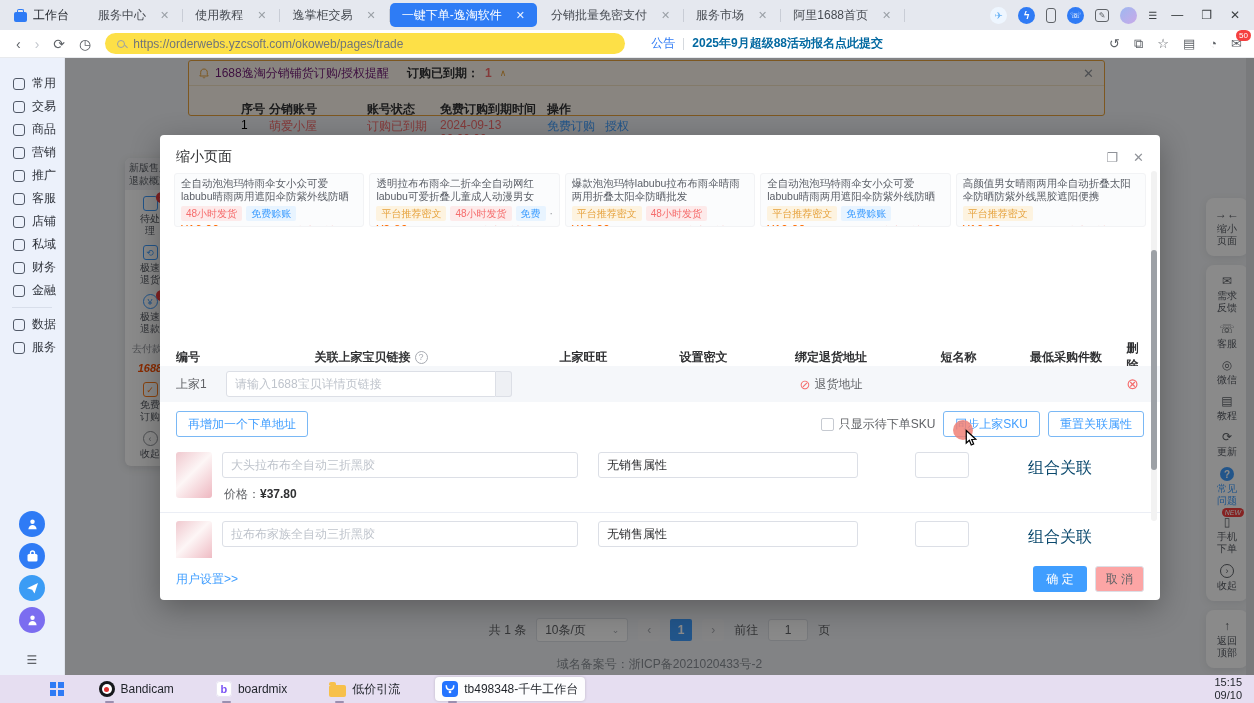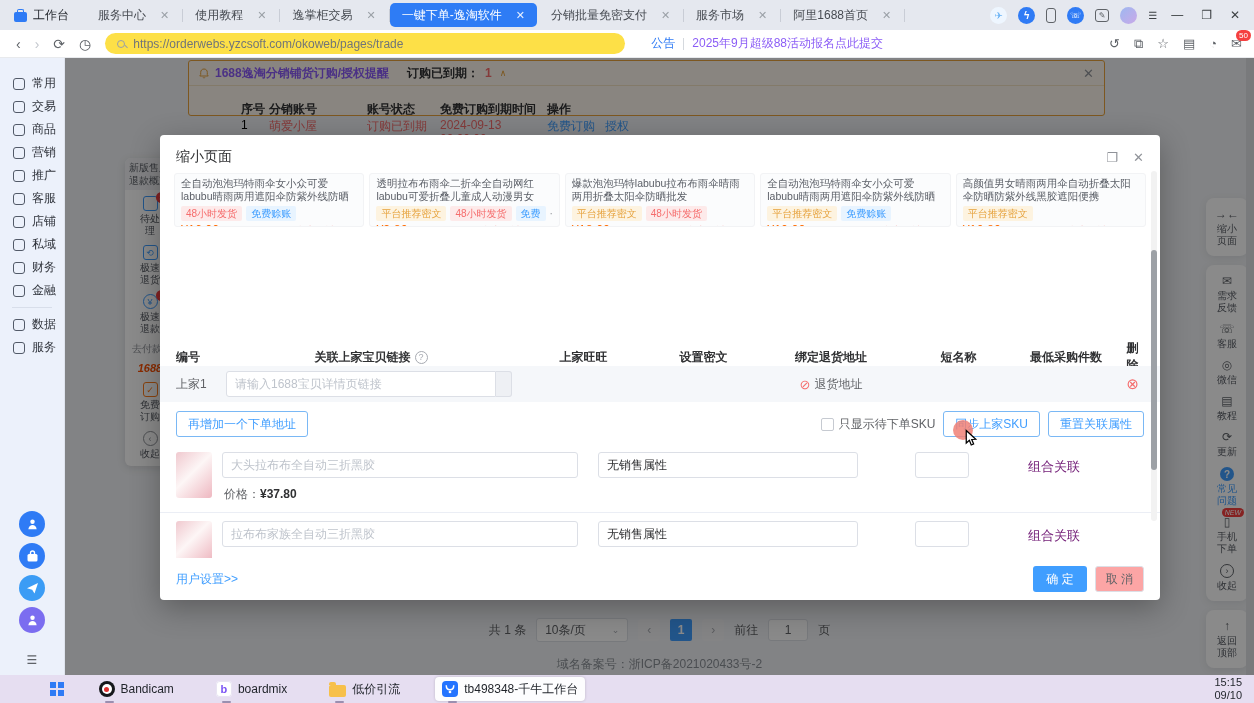--- a/index.html
+++ b/index.html
@@ -30,21 +30,21 @@
   
   .nbar{display:flex;align-items:center;height:28px;background:#fff;border-bottom:1px solid #e8eaed;padding-left:16px;gap:14px}
   .nico{color:#5f6368;font-size:14px;line-height:1}
   .nico.dis{color:#c3c7cd}
   .urlpill{display:flex;align-items:center;gap:8px;width:520px;height:21px;background:#fde047;border-radius:11px;padding:0 12px;font-size:12px;color:#717579;overflow:hidden;white-space:nowrap}
   .mag{position:relative;width:8px;height:8px;border:1.4px solid #9aa0a6;border-radius:50%;flex:none}
   .mag::after{content:'';position:absolute;width:4px;height:1.4px;background:#9aa0a6;transform:rotate(45deg);right:-4px;bottom:-1px}
   .announce{display:flex;align-items:center;gap:8px;font-size:12px;margin-left:12px}
   .antag{color:#2f7bf5}
   .andiv{width:1px;height:12px;background:#d5d9de}
-  .antext{color:#8b5cf6;font-weight:400}
+  .antext{color:#0369a1;font-weight:700}
   .nright{margin-left:auto;display:flex;gap:14px;margin-right:12px;color:#5f6368;font-size:13px;align-items:center}
   .mail{position:relative}
   .mbadge{position:absolute;top:-6px;right:-9px;background:#f53f3f;color:#fff;font-size:8px;line-height:11px;padding:0 3px;border-radius:6px}
 
   
   .bodyrow{display:flex;height:617px}
   .sbar{width:65px;background:#ecf1fb;border-right:1px solid #dfe4ee;position:relative;flex:none}
   .smenu{padding-top:14px}
   .sitem{display:flex;align-items:center;gap:7px;height:23px;padding-left:13px}
   .micon{width:12px;height:12px;border:1.4px solid #525a68;border-radius:3px;flex:none}
@@ -53,21 +53,21 @@
   .scircles{position:absolute;left:0;right:0;bottom:42px;display:flex;flex-direction:column;align-items:center;gap:6px}
   .scirc{width:26px;height:26px;border-radius:50%;display:flex;align-items:center;justify-content:center}
   .sc1,.sc2{background:#2f7bf5}.sc3{background:#3b9cf5}.sc4{background:#7b6df0}
   .sham{position:absolute;bottom:8px;left:0;right:0;text-align:center;color:#5f6368;font-size:12px}
 
   .content{position:relative;flex:1;height:617px;background:#f0f2f5;overflow:hidden}
 
   
   .notice{position:absolute;left:123px;top:2px;width:917px;height:56px;background:#fdf6ec;border:1px solid #e7a23c;border-radius:3px;font-size:12px}
   .ntop{display:flex;align-items:center;gap:6px;height:21px;padding:3px 10px 0}
-  .ntitle{color:#8b5cf6;font-weight:700}
+  .ntitle{color:#701a75;font-weight:400}
   .nexp{color:#303133;font-weight:600;margin-left:12px}
   .ncount{color:#f56c6c;font-weight:600}
   .ncaret{color:#e6a23c;margin-left:2px;font-size:9px}
   .nclose{margin-left:auto;color:#909399;font-size:13px}
   .ntable{margin-top:3px;border-top:1px solid #f3e1c3;padding:15px 10px 0}
   .nhrow,.ndrow{display:grid;grid-template-columns:28px 98px 73px 107px 1fr;padding-left:42px}
   .nhrow{color:#303133;font-weight:600;height:15px}
   .ndrow{margin-top:2px}
   .nred{color:#f56c6c}
   .nlinks{display:flex;gap:10px;color:#409eff}
@@ -151,21 +151,21 @@
   .thumb{position:absolute;left:16px;top:6px;width:36px;height:46px;border-radius:3px;background:linear-gradient(135deg,#f0c9cf 0%,#fdf6f6 45%,#eeb7c0 100%)}
   .prow2 .thumb{height:40px;top:8px}
   .pname{position:absolute;left:62px;top:6px;width:356px}
   .prow2 .pname{top:8px}
   .pprice{position:absolute;left:64px;top:40px;font-size:12px;color:#606266}
   .pprice b{color:#303133;font-weight:600}
   .pattr{position:absolute;left:438px;top:6px;width:260px}
   .prow2 .pattr{top:8px}
   .pmini{position:absolute;left:755px;top:6px;width:54px}
   .prow2 .pmini{top:8px}
-  .pcombo{position:absolute;left:868px;top:12px;font-size:13px;color:#701a75}
+  .pcombo{position:absolute;left:868px;top:12px;font-size:16px;color:#0c4a6e}
   .prow2 .pcombo{top:14px}
   .mfoot{display:flex;align-items:center;padding:0 16px;height:42px}
   .usrset{font-size:12px;color:#409eff}
   .okbtn{margin-left:auto;height:26px;padding:0 13px;background:#409eff;color:#fff;border-radius:3px;font-size:12px;display:flex;align-items:center}
   .cancbtn{margin-left:8px;height:26px;padding:0 10px;border:1px solid #dcdfe6;color:#606266;border-radius:3px;font-size:12px;display:flex;align-items:center;background:#fca5a5}
   .mtrack{position:absolute;right:3px;top:36px;height:350px;width:6px;background:#f2f2f2;border-radius:3px}
   .mthumb{position:absolute;right:3px;top:115px;height:220px;width:6px;background:#9da1a6;border-radius:3px}
 
   .hilite{position:absolute;left:888px;top:362px;width:20px;height:20px;border-radius:50%;background:rgba(240,128,118,.85);z-index:29}
   .cursor{position:absolute;left:900px;top:371px;z-index:30}

